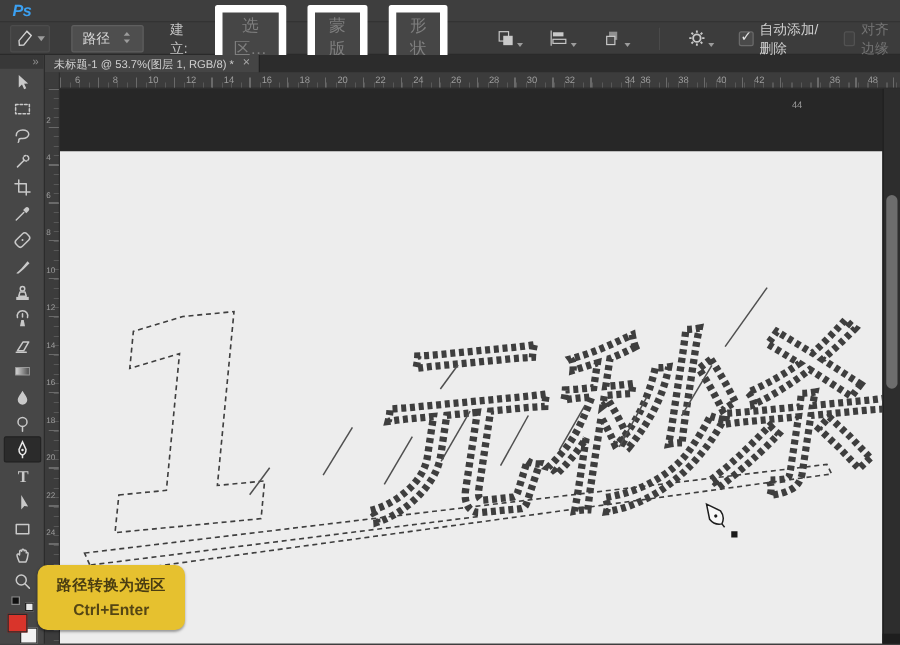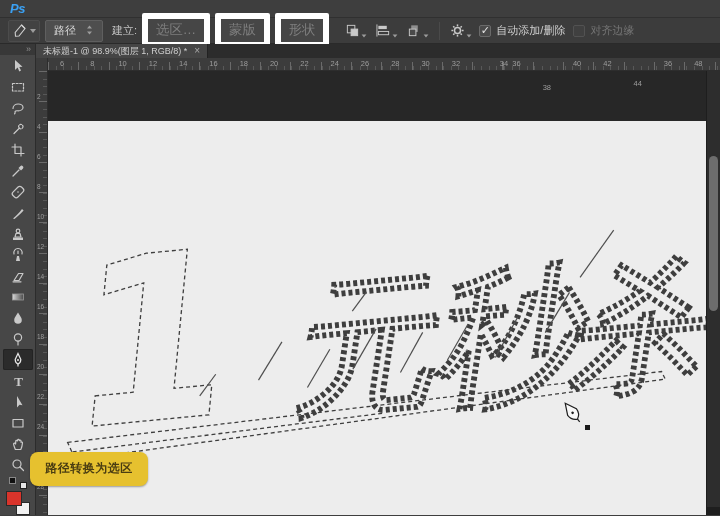--- a/index.html
+++ b/index.html
@@ -12,21 +12,21 @@
     user-select:none;
   }
   
   .menubar { height:18px; background:#3e3e3e; border-bottom:1px solid #303030;
              display:flex; align-items:center; padding-left:6px; font-size:11px; }
   .ps-logo { color:#3ba0f2; font-weight:bold; font-size:13px; font-style:italic;
              margin:0 8px 0 4px; letter-spacing:-0.5px; }
   .menu-item { padding:0 9px; color:#d9d9d9; white-space:nowrap; cursor:default; }
   
   .optionsbar { height:26px; background:#3c3c3c; border-bottom:1px solid #2a2a2a;
-                display:flex; align-items:center; font-size:11px; padding-left:8px; gap:5px; }
+                display:flex; align-items:center; font-size:11px; padding-left:8px; gap:17px; }
   .ob-sep { width:1px; height:18px; background:#2e2e2e; border-right:1px solid #4a4a4a; margin:0 3px; }
   .tool-preset { display:flex; align-items:center; gap:2px; padding:2px 3px; border:1px solid #4c4c4c;
                  border-radius:2px; background:#424242; }
   .caret { width:0; height:0; border-left:3px solid transparent; border-right:3px solid transparent;
            border-top:4px solid #9c9c9c; display:inline-block; }
   .ob-select { display:flex; align-items:center; gap:10px; background:#4e4e4e; border:1px solid #5f5f5f;
                border-radius:2px; padding:2px 5px 3px 8px; min-width:58px; color:#d8d8d8; }
   .ob-label { color:#c3c3c3; margin-left:4px; }
   .ob-btn { background:#464646; border:6px solid #ffffff; border-radius:2px; padding:2px 8px 3px;
             color:#7e7e7e; }
@@ -297,21 +297,21 @@
         <span class="swatch-bg"></span>
         <span class="swatch-fg" id="fg-swatch" style="background: rgb(217, 52, 43);"></span>
       </div>
 
     </div>
   </div>
 
   <div class="docarea">
     <div class="tabbar">
       <div class="tab">
-        <span>未标题-1 @ 98.9%(图层 1, RGB/8) *</span>
+        <span>未标题-1 @ 53.7%(图层 1, RGB/8) *</span>
         <span class="tab-close">×</span>
       </div>
     </div>
 
     <div class="hruler" id="hruler">
       <div class="ruler-corner"></div>
     <span class="hrnum" style="left: 26px;">6</span>
         <span class="hrnum" style="left: 56.3px;">8</span>
         <span class="hrnum" style="left: 86.6px;">10</span>
         <span class="hrnum" style="left: 116.9px;">12</span>
@@ -320,21 +320,21 @@
         <span class="hrnum" style="left: 207.8px;">18</span>
         <span class="hrnum" style="left: 238.1px;">20</span>
         <span class="hrnum" style="left: 268.4px;">22</span>
         <span class="hrnum" style="left: 298.7px;">24</span>
         <span class="hrnum" style="left: 329px;">26</span>
         <span class="hrnum" style="left: 359.3px;">28</span>
         <span class="hrnum" style="left: 389.6px;">30</span>
         <span class="hrnum" style="left: 419.9px;">32</span>
         <span class="hrnum" style="left: 468px;">34</span>
         <span class="hrnum" style="left: 480.5px;">36</span>
-        <span class="hrnum" style="left: 510.8px; margin-top: 24px;">38</span>
+        <span class="hrnum" style="left: 510.8px;">38</span>
         <span class="hrnum" style="left: 541.1px;">40</span>
         <span class="hrnum" style="left: 571.4px;">42</span>
         <span class="hrnum" style="left: 601.7px; margin-top: 20px;">44</span>
         <span class="hrnum" style="left: 632px;">36</span>
         <span class="hrnum" style="left: 662.3px;">48</span>
       </div>
 
     <div class="canvasrow">
       <div class="vruler" id="vruler">
           <span class="vrnum" style="top: 22px;">2</span>
@@ -385,20 +385,21 @@
           <div class="scroll-thumb"></div>
           <div class="scroll-corner"></div>
         </div>
       </div>
     </div>
   </div>
 </div>
 
 <div class="shortcut-tooltip" style="background: rgb(230, 193, 47);">
   <div class="l1">路径转换为选区</div>
+  <div class="l2">Ctrl+Enter</div>
 </div>
 
 <div class="cursor">
   <svg width="32" height="36" viewBox="0 0 32 36">
     <g transform="rotate(-38 10 13)">
       <path d="M10,2 L15.5,13 C15.5,17.5 13,20.5 10,22 C7,20.5 4.5,17.5 4.5,13 Z" fill="#f7f7f7" stroke="#1d1d1d" stroke-width="1.2"></path>
       <circle cx="10" cy="14" r="1.3" fill="#1d1d1d"></circle>
       <line x1="10" y1="22" x2="10" y2="25.5" stroke="#1d1d1d" stroke-width="1.2"></line>
     </g>
     <rect x="23" y="26" width="5" height="5" fill="#1a1a1a"></rect>

